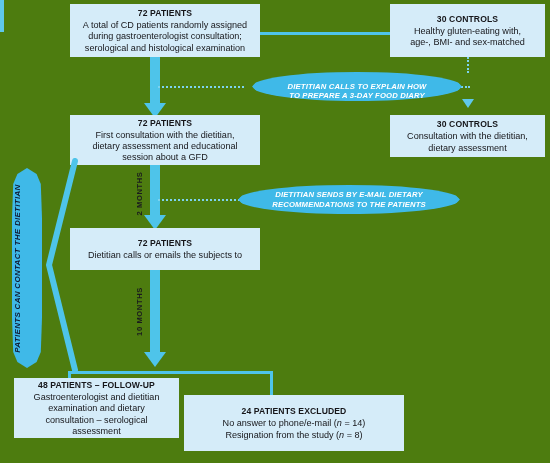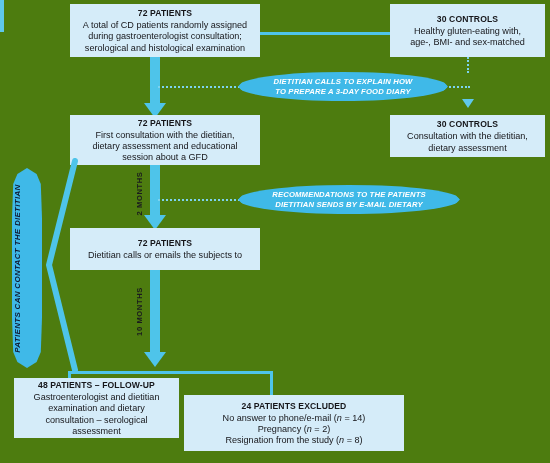--- a/index.html
+++ b/index.html
@@ -147,21 +147,21 @@
   <div class="seg" style="left:150px; top:57px; width:10px; height:47px;"></div>
   <div class="ahead" style="left:144px; top:103px;"></div>
 
   <div class="dotline-v" style="left:467px; top:57px; height:16px;"></div>
   <div class="seg-thin" style="left:466px; top:72px; width:4px; height:32px;"></div>
   <div class="ahead-sm" style="left:462px; top:99px;"></div>
 
   <div class="dotline" style="left:158px; top:86px; width:86px;"></div>
   <div class="dotline" style="left:438px; top:86px; width:32px;"></div>
 
-  <div class="ribbon" style="left:238px; top:72px; width:210px; height:29px;">
+  <div class="ribbon" style="left:252px; top:72px; width:210px; height:29px;align-items:flex-end;">
     <div class="rtext">
       <div>DIETITIAN CALLS TO EXPLAIN HOW</div>
       <div>TO PREPARE A 3-DAY FOOD DIARY</div>
     </div>
   </div>
 
   <div class="box" style="left:70px; top:115px; width:190px; height:50px;">
     <div class="title">72 PATIENTS</div>
     <div class="body">
       <div>First consultation with the dietitian,</div>
@@ -179,22 +179,22 @@
   </div>
 
   <div class="seg" style="left:150px; top:165px; width:10px; height:53px;"></div>
   <div class="ahead" style="left:144px; top:215px;"></div>
   <div class="vlabel" style="left:109px; top:189px; width:60px; text-align:center; transform:rotate(-90deg);">2 MONTHS</div>
 
   <div class="dotline" style="left:158px; top:199px; width:86px;"></div>
 
   <div class="ribbon" style="left:238px; top:185px; width:222px; height:29px;">
     <div class="rtext">
+      <div>DIETITIAN SENDS BY E-MAIL DIETARY</div>
       <div>RECOMMENDATIONS TO THE PATIENTS</div>
-      <div>DIETITIAN SENDS BY E-MAIL DIETARY</div>
     </div>
   </div>
 
   <div class="box" style="left:70px; top:228px; width:190px; height:42px;">
     <div class="title">72 PATIENTS</div>
     <div class="body">
       <div>Dietitian calls or emails the subjects to</div>
     </div>
   </div>
 
@@ -223,21 +223,18 @@
     </div>
   </div>
 
   <div class="box" style="left:184px; top:395px; width:220px; height:56px;">
     <div class="title">24 PATIENTS EXCLUDED</div>
     <div class="body">
       <div>
         <span>No answer to phone/e-mail (<i>n</i> = 14)</span>
       </div>
       <div>
-        <span>Pregnancy (<i>n</i> = 2)</span>
-      </div>
-      <div>
         <span>Resignation from the study (<i>n</i> = 8)</span>
       </div>
     </div>
   </div>
 
 </div>
 
 </body></html>

